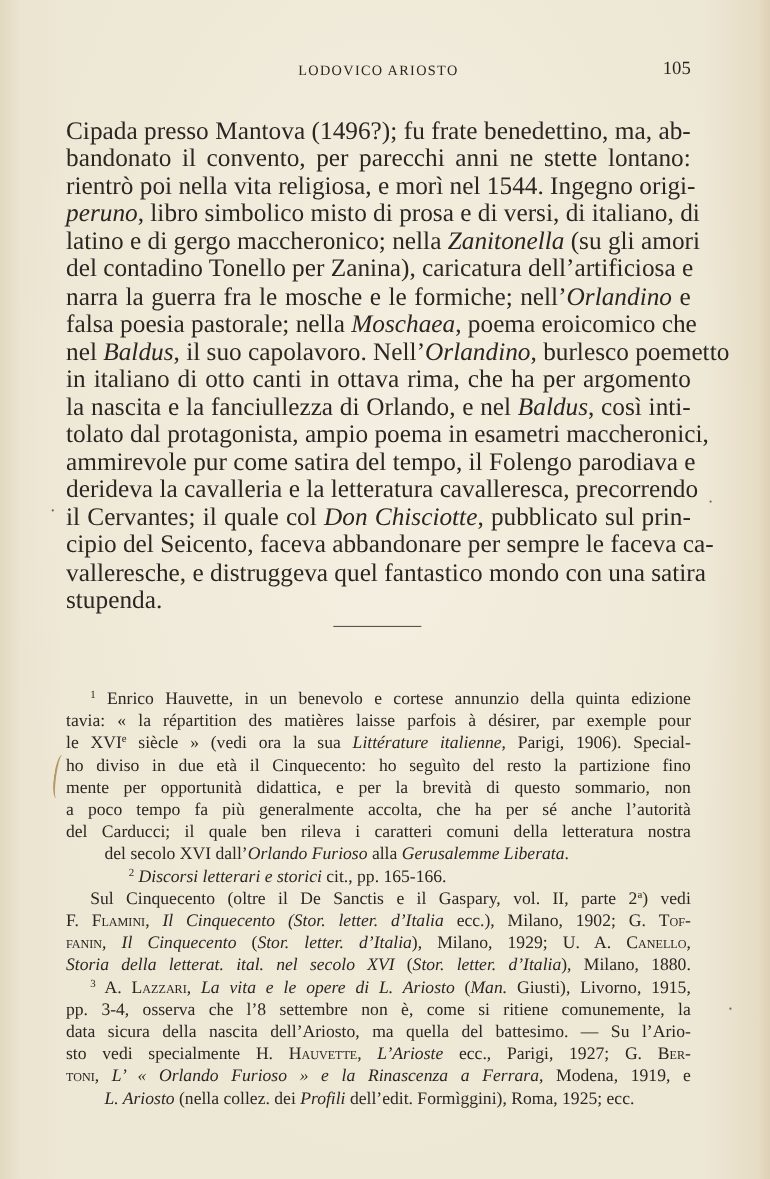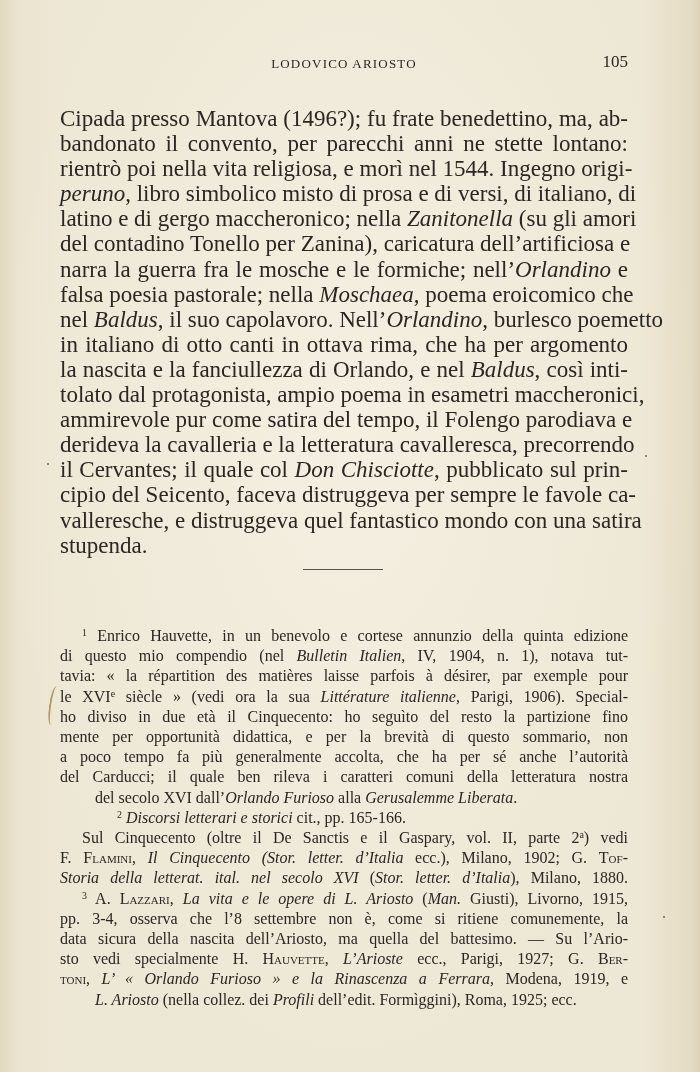--- a/index.html
+++ b/index.html
@@ -68,40 +68,40 @@
       <span class="line">del contadino Tonello per Zanina), caricatura dell’artificiosa e</span>
       <span class="line">narra la guerra fra le mosche e le formiche; nell’<i>Orlandino</i> e</span>
       <span class="line">falsa poesia pastorale; nella <i>Moschaea</i>, poema eroicomico che</span>
       <span class="line">nel <i>Baldus</i>, il suo capolavoro. Nell’<i>Orlandino</i>, burlesco poemetto</span>
       <span class="line">in italiano di otto canti in ottava rima, che ha per argomento</span>
       <span class="line">la nascita e la fanciullezza di Orlando, e nel <i>Baldus</i>, così inti-</span>
       <span class="line">tolato dal protagonista, ampio poema in esametri maccheronici,</span>
       <span class="line">ammirevole pur come satira del tempo, il Folengo parodiava e</span>
       <span class="line">derideva la cavalleria e la letteratura cavalleresca, precorrendo</span>
       <span class="line">il Cervantes; il quale col <i>Don Chisciotte</i>, pubblicato sul prin-</span>
-      <span class="line">cipio del Seicento, faceva distruggeva per sempre le favole ca-</span>
+      <span class="line">cipio del Seicento, faceva abbandonare per sempre le faceva ca-</span>
       <span class="line">valleresche, e distruggeva quel fantastico mondo con una satira</span>
       <span class="line last">stupenda.</span>
     </div>
 
   <div class="rule"></div>
 
   <div class="notes" id="notes">
       <span class="note-line indent"><sup>1</sup> Enrico Hauvette, in un benevolo e cortese annunzio della quinta edizione</span>
-      <span class="note-line">di questo mio compendio (nel <i>Bulletin Italien</i>, IV, 1904, n. 1), notava tut-</span>
       <span class="note-line">tavia: « la répartition des matières laisse parfois à désirer, par exemple pour</span>
       <span class="note-line">le XVI<sup>e</sup> siècle » (vedi ora la sua <i>Littérature italienne</i>, Parigi, 1906). Special-</span>
       <span class="note-line">ho diviso in due età il Cinquecento: ho seguìto del resto la partizione fino</span>
       <span class="note-line">mente per opportunità didattica, e per la brevità di questo sommario, non</span>
       <span class="note-line">a poco tempo fa più generalmente accolta, che ha per sé anche l’autorità</span>
       <span class="note-line">del Carducci; il quale ben rileva i caratteri comuni della letteratura nostra</span>
       <span class="note-line last">del secolo XVI dall’<i>Orlando Furioso</i> alla <i>Gerusalemme Liberata</i>.</span>
       <span class="note-line indent last"><sup>2</sup> <i>Discorsi letterari e storici</i> cit., pp. 165-166.</span>
       <span class="note-line indent">Sul Cinquecento (oltre il De Sanctis e il Gaspary, vol. II, parte 2<sup>a</sup>) vedi</span>
       <span class="note-line">F. <span class="sc">Flamini</span>, <i>Il Cinquecento (Stor. letter. d’Italia</i> ecc.), Milano, 1902; G. <span class="sc">Tof-</span></span>
+      <span class="note-line"><span class="sc">fanin</span>, <i>Il Cinquecento</i> (<i>Stor. letter. d’Italia</i>), Milano, 1929; U. A. <span class="sc">Canello</span>,</span>
       <span class="note-line"><i>Storia della letterat. ital. nel secolo XVI</i> (<i>Stor. letter. d’Italia</i>), Milano, 1880.</span>
       <span class="note-line indent"><sup>3</sup> A. <span class="sc">Lazzari</span>, <i>La vita e le opere di L. Ariosto</i> (<i>Man.</i> Giusti), Livorno, 1915,</span>
       <span class="note-line">pp. 3-4, osserva che l’8 settembre non è, come si ritiene comunemente, la</span>
       <span class="note-line">data sicura della nascita dell’Ariosto, ma quella del battesimo. — Su l’Ario-</span>
       <span class="note-line">sto vedi specialmente H. <span class="sc">Hauvette</span>, <i>L’Arioste</i> ecc., Parigi, 1927; G. <span class="sc">Ber-</span></span>
       <span class="note-line"><span class="sc">toni</span>, <i>L’ « Orlando Furioso » e la Rinascenza a Ferrara</i>, Modena, 1919, e</span>
       <span class="note-line last"><i>L. Ariosto</i> (nella collez. dei <i>Profili</i> dell’edit. Formìggini), Roma, 1925; ecc.</span>
     </div>
 
   <div class="pencil-mark"></div>

